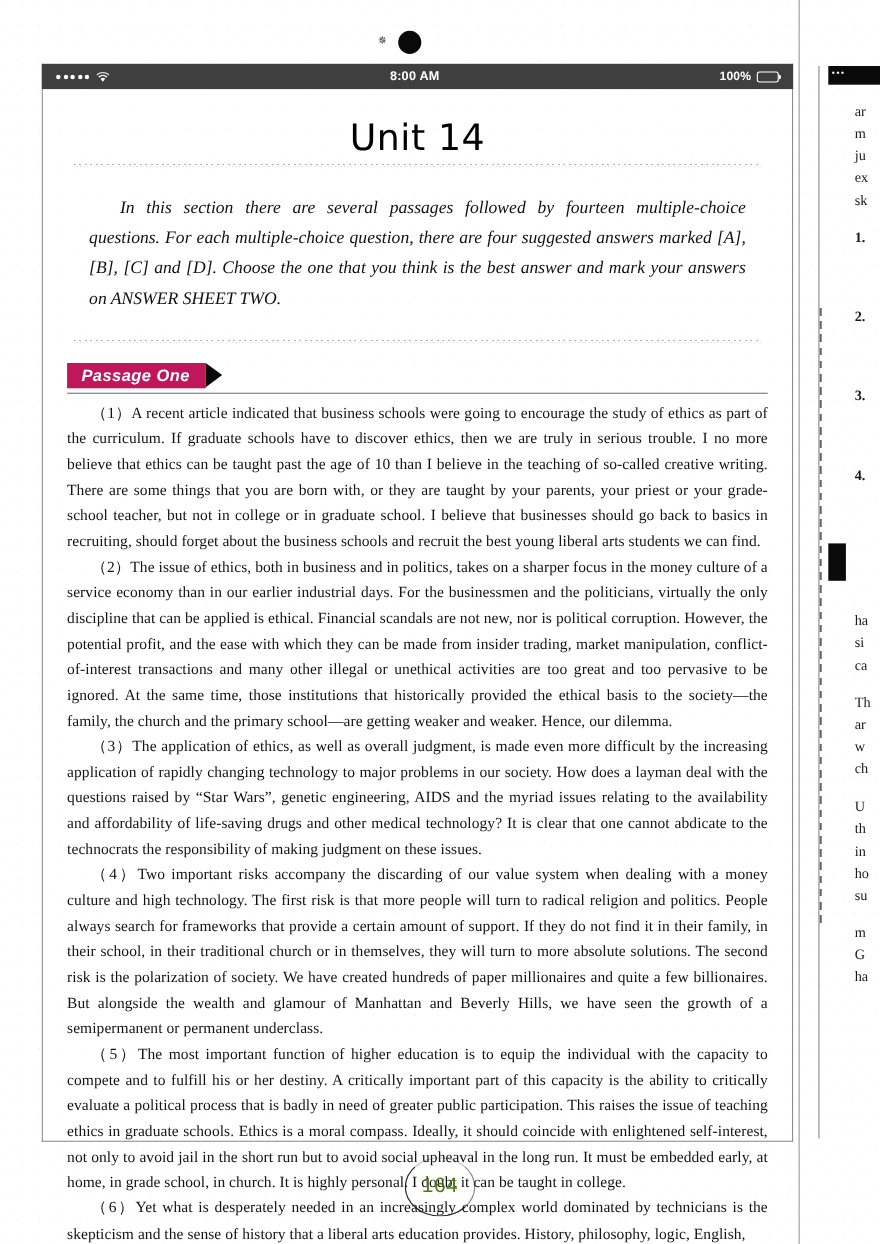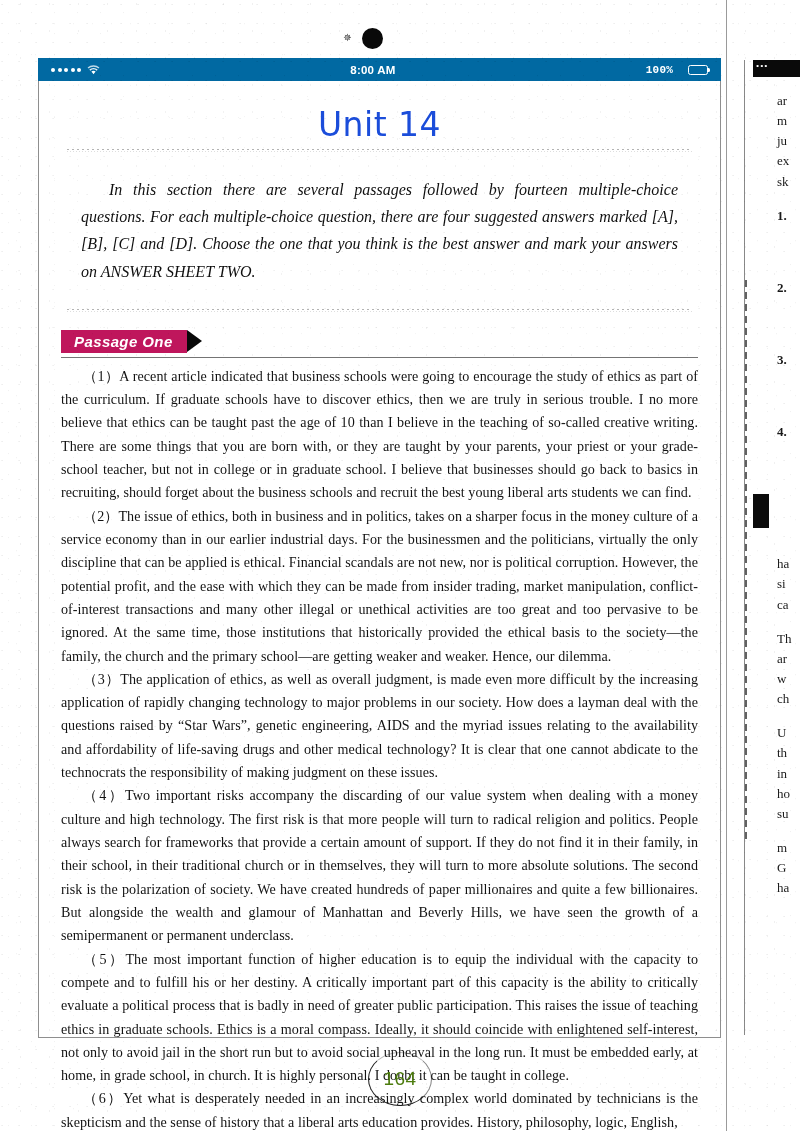--- a/index.html
+++ b/index.html
@@ -64,21 +64,21 @@
     width: 683px; height: 980px;
     border: 1px solid #8e8e8e;
     border-top: none;
     background: #ffffff;
     box-sizing: border-box;
   }
   .statusbar {
     position: absolute;
     left: 38px; top: 58px;
     width: 683px; height: 23px;
-    background: #0369a1;
+    background: #404040;
     color: #ffffff;
     box-sizing: border-box;
     display: flex;
     align-items: center;
     padding: 0 13px;
     font-family: "Liberation Sans", sans-serif;
     font-size: 11px;
     letter-spacing: .2px;
   }
   .sb-left { display: flex; align-items: center; gap: 6px; }
@@ -89,21 +89,21 @@
     background: #fff;
     border-radius: 50%;
   }
   .wifi-ic { display: block; width: 13px; height: 10px; }
   .sb-center {
     flex: 1;
     text-align: center;
     font-size: 11.5px;
     font-weight: 600;
   }
-  .sb-right { display: flex; align-items: center; gap: 15px; font-family: Liberation Mono, monospace; }
+  .sb-right { display: flex; align-items: center; gap: 5px; }
   .batt-pct { font-size: 11px; font-weight: 600; }
   .batt-ic {
     width: 20px; height: 10px;
     border: 1.4px solid #fff;
     border-radius: 2.5px;
     position: relative;
     box-sizing: border-box;
     padding: 1px;
   }
   .batt-ic::after {
@@ -128,21 +128,21 @@
     box-sizing: border-box;
     padding: 0 22px;
   }
 
   .unit-title {
     text-align: center;
     font-family: "DejaVu Sans", sans-serif;
     font-size: 33px;
     font-weight: 400;
     letter-spacing: .5px;
-    color: #1d4ed8;
+    color: #000000;
     margin: 24px 0 0 0;
   }
 
   
   .section-head {
     margin-top: 22px;
     text-align: center;
     font-family: "Liberation Sans", sans-serif;
     font-weight: bold;
     font-size: 18.5px;

